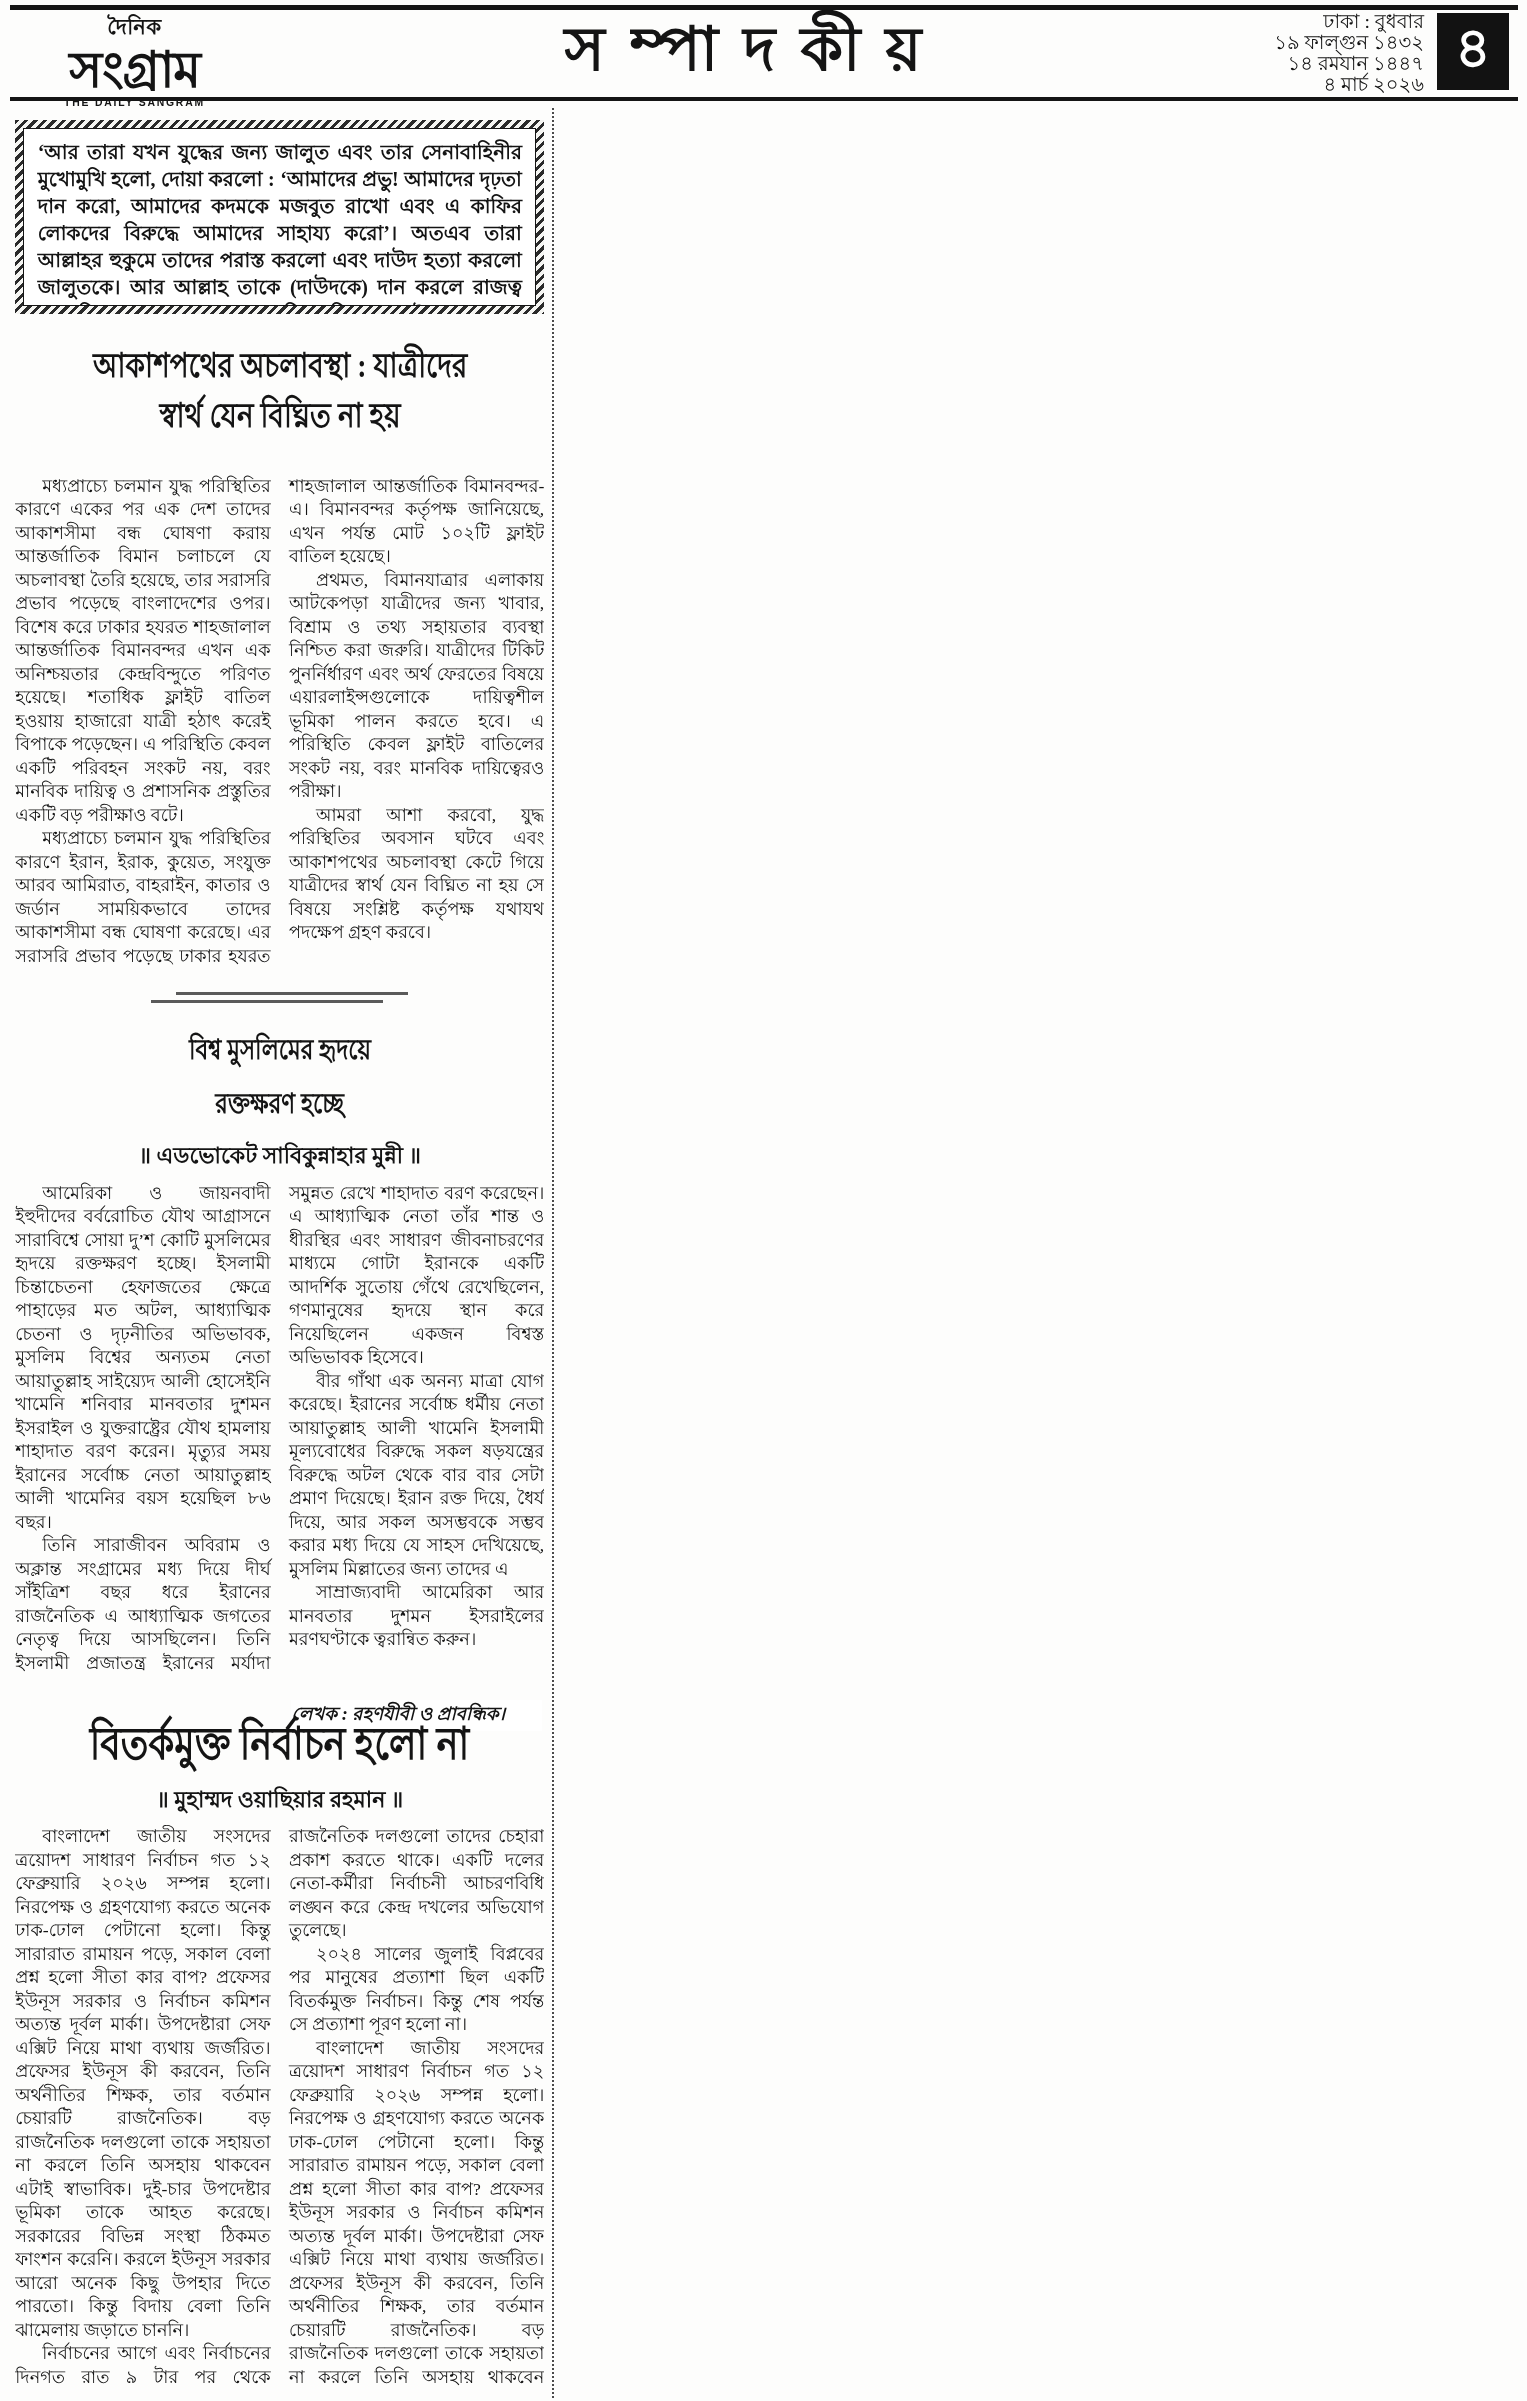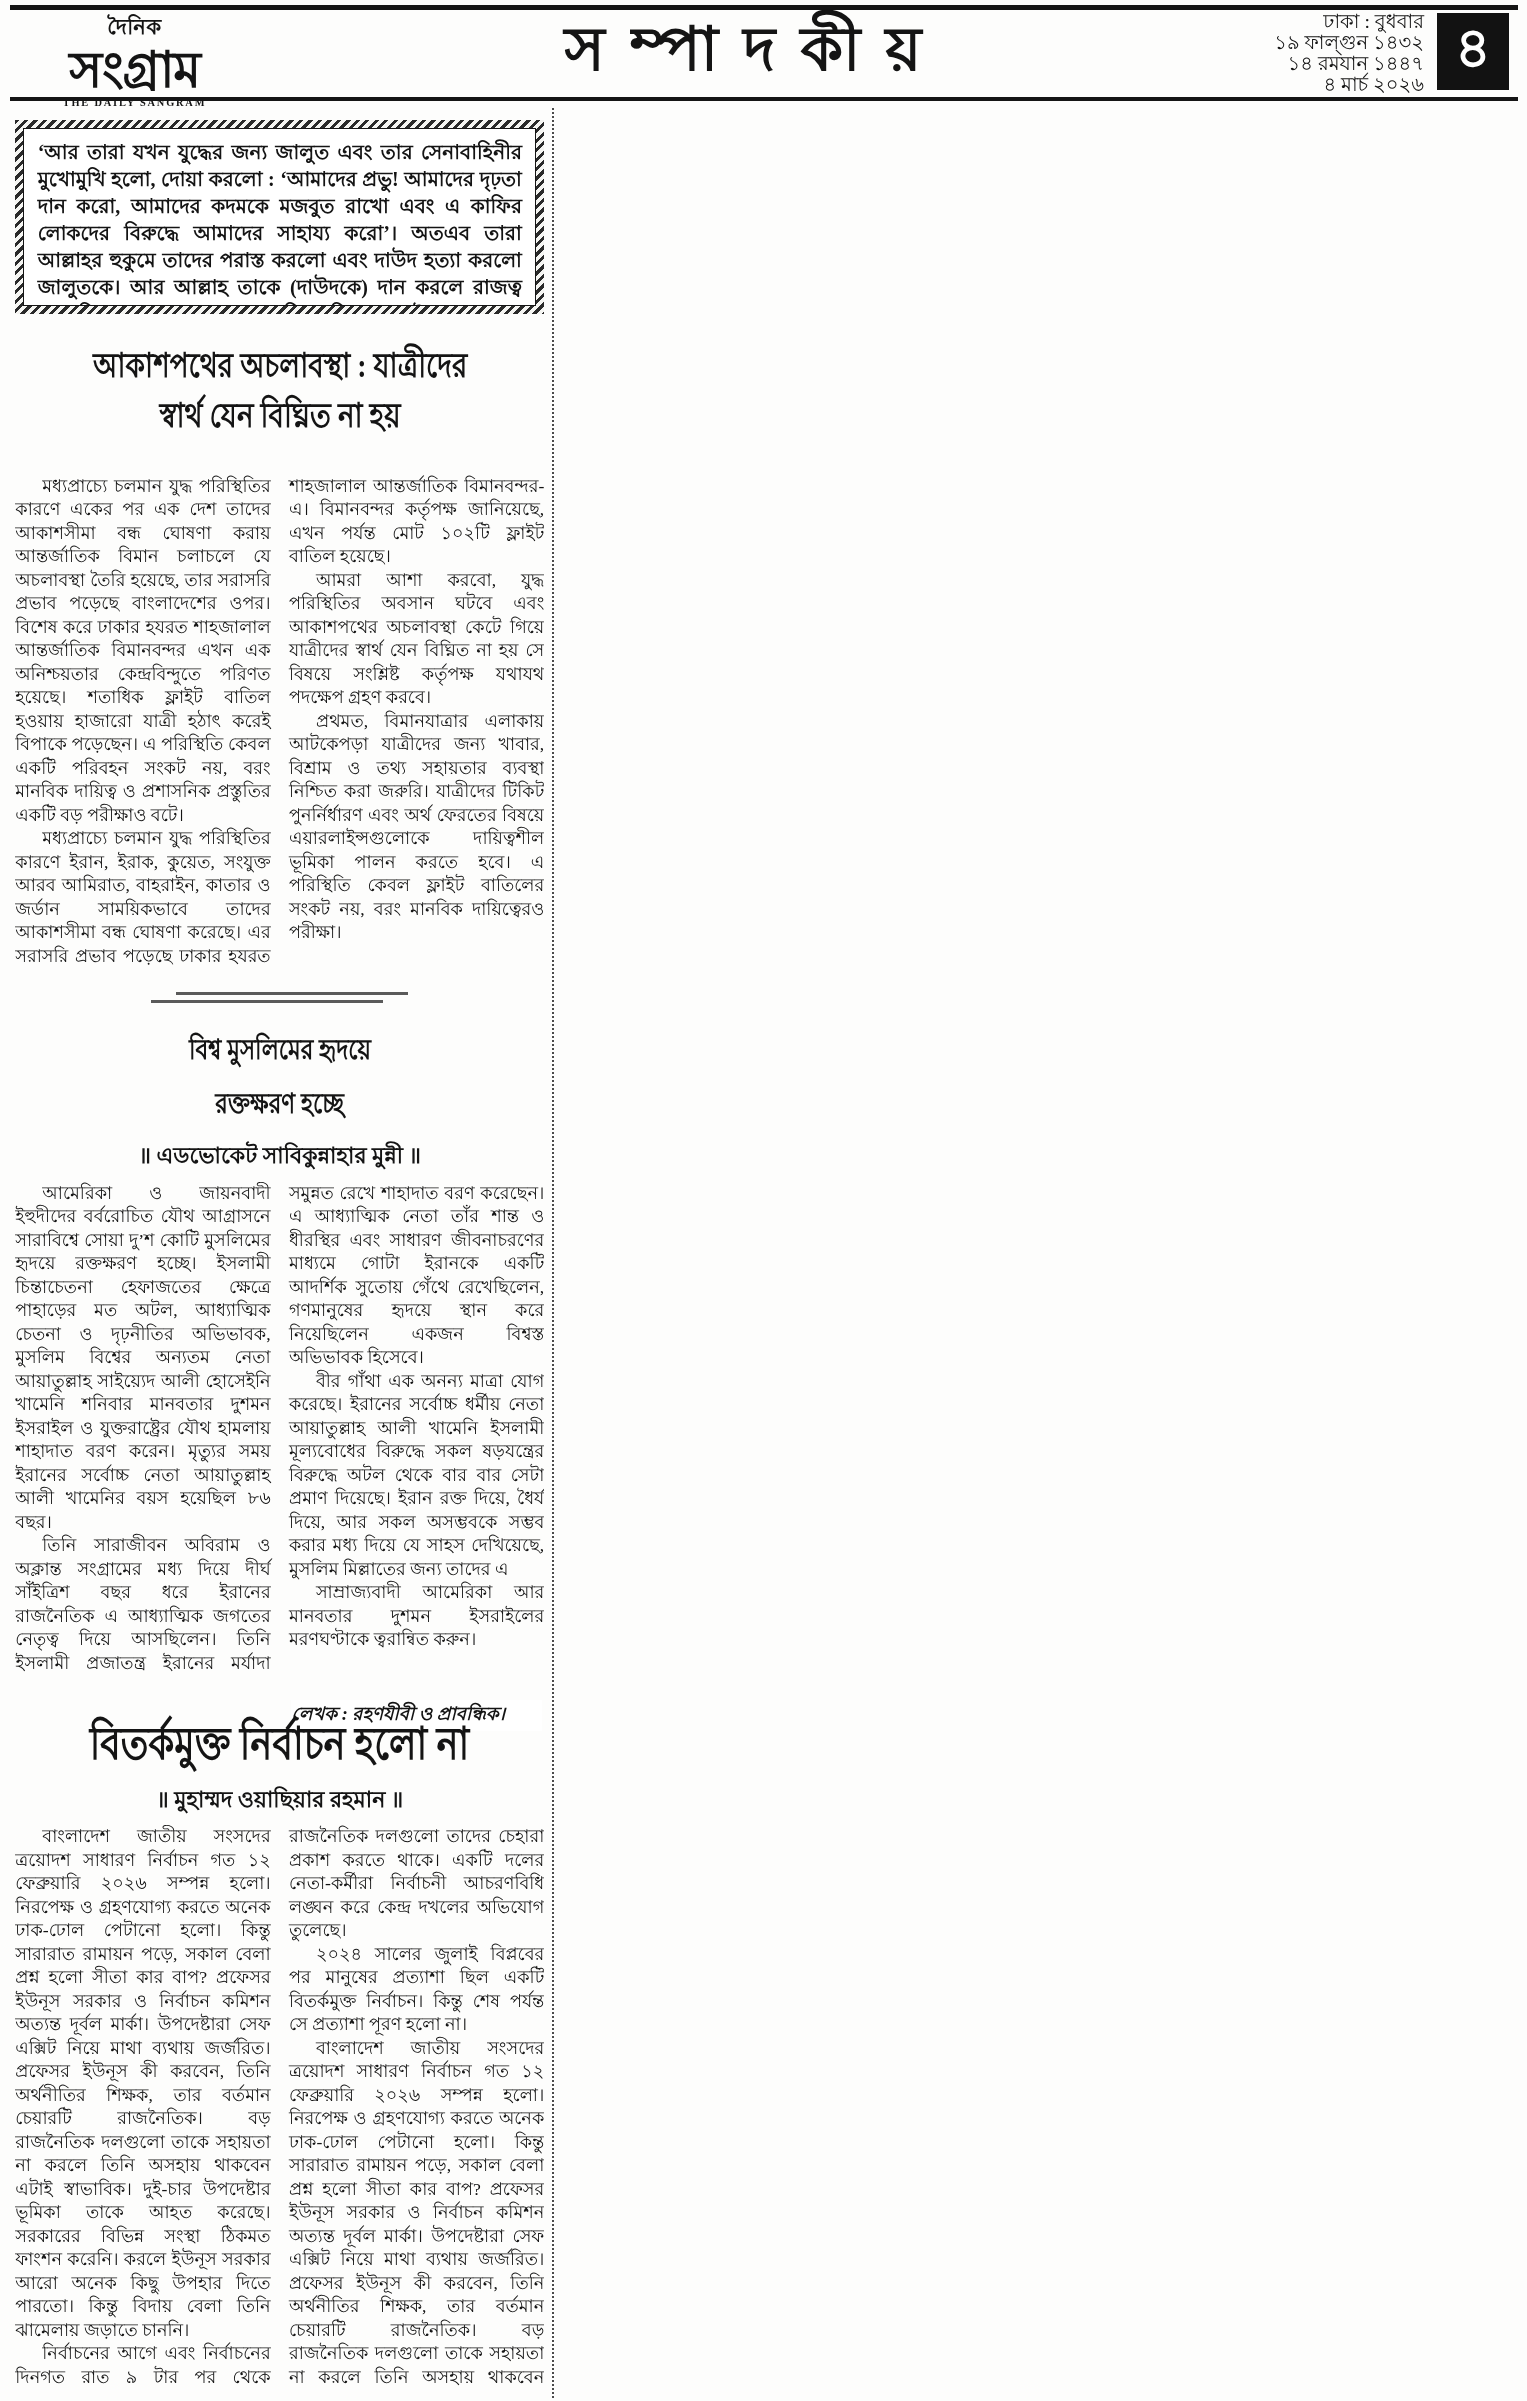--- a/index.html
+++ b/index.html
@@ -9,21 +9,21 @@
     font-family:"Liberation Serif","DejaVu Serif",serif; overflow:hidden;
   }
   .rule { position:absolute; background:#151515; }
   #rule-top { left:9.8px; top:4.9px; width:1508px; height:5.5px; }
   #rule-header-bottom { left:9.8px; top:97px; width:1508px; height:3.7px; }
 
   
   #masthead { position:absolute; left:40px; top:11px; width:189px; text-align:center; }
   #masthead .mh-top { font-size:21px; font-weight:800; letter-spacing:0.6px; }
   #masthead .mh-title { font-size:50px; font-weight:900; line-height:49px; letter-spacing:-1.2px; }
-  #masthead .mh-tag { font-size:10.4px; font-weight:700; letter-spacing:1.8px; font-family:Liberation Serif, serif; margin-top:2.4px; }
+  #masthead .mh-tag { font-size:10.4px; font-weight:700; letter-spacing:1.8px; font-family:Liberation Sans, sans-serif; margin-top:2.4px; }
   #section-title { position:absolute; left:373px; top:16px; width:745px; text-align:center;
     font-size:61px; font-weight:800; letter-spacing:4.9px; line-height:67px; }
   #dateline { position:absolute; left:1210px; top:5px; width:214px; text-align:right;
     font-size:19.6px; font-weight:400; line-height:21px;margin-top:6px; }
   #page-number-box { position:absolute; left:1437px; top:13.4px; width:72px; height:77px;
     background:#121212; color:#ffffff; display:flex; align-items:center; justify-content:center;
     font-size:56px; font-weight:800; }
 
   
   #vert-divider { position:absolute; left:552px; top:108px; height:2290px; width:0;
@@ -100,22 +100,22 @@
   </div>
 
   <div id="edit-title" class="headline">
     <span class="condense"><span>আকাশপথের অচলাবস্থা : যাত্রীদের</span></span>
     <span class="condense"><span>স্বার্থ যেন বিঘ্নিত না হয়</span></span>
   </div>
 
   <div id="edit-body" class="bodytext cols2">
       <p>মধ্যপ্রাচ্যে চলমান যুদ্ধ পরিস্থিতির কারণে একের পর এক দেশ তাদের আকাশসীমা বন্ধ ঘোষণা করায় আন্তর্জাতিক বিমান চলাচলে যে অচলাবস্থা তৈরি হয়েছে, তার সরাসরি প্রভাব পড়েছে বাংলাদেশের ওপর। বিশেষ করে ঢাকার হযরত শাহজালাল আন্তর্জাতিক বিমানবন্দর এখন এক অনিশ্চয়তার কেন্দ্রবিন্দুতে পরিণত হয়েছে। শতাধিক ফ্লাইট বাতিল হওয়ায় হাজারো যাত্রী হঠাৎ করেই বিপাকে পড়েছেন। এ পরিস্থিতি কেবল একটি পরিবহন সংকট নয়, বরং মানবিক দায়িত্ব ও প্রশাসনিক প্রস্তুতির একটি বড় পরীক্ষাও বটে।</p>
       <p>মধ্যপ্রাচ্যে চলমান যুদ্ধ পরিস্থিতির কারণে ইরান, ইরাক, কুয়েত, সংযুক্ত আরব আমিরাত, বাহরাইন, কাতার ও জর্ডান সাময়িকভাবে তাদের আকাশসীমা বন্ধ ঘোষণা করেছে। এর সরাসরি প্রভাব পড়েছে ঢাকার হযরত শাহজালাল আন্তর্জাতিক বিমানবন্দর-এ। বিমানবন্দর কর্তৃপক্ষ জানিয়েছে, এখন পর্যন্ত মোট ১০২টি ফ্লাইট বাতিল হয়েছে।</p>
+      <p>প্রথমত, বিমানযাত্রার এলাকায় আটকেপড়া যাত্রীদের জন্য খাবার, বিশ্রাম ও তথ্য সহায়তার ব্যবস্থা নিশ্চিত করা জরুরি। যাত্রীদের টিকিট পুনর্নির্ধারণ এবং অর্থ ফেরতের বিষয়ে এয়ারলাইন্সগুলোকে দায়িত্বশীল ভূমিকা পালন করতে হবে। এ পরিস্থিতি কেবল ফ্লাইট বাতিলের সংকট নয়, বরং মানবিক দায়িত্বেরও পরীক্ষা।</p>
       <p>আমরা আশা করবো, যুদ্ধ পরিস্থিতির অবসান ঘটবে এবং আকাশপথের অচলাবস্থা কেটে গিয়ে যাত্রীদের স্বার্থ যেন বিঘ্নিত না হয় সে বিষয়ে সংশ্লিষ্ট কর্তৃপক্ষ যথাযথ পদক্ষেপ গ্রহণ করবে।</p>
-      <p>প্রথমত, বিমানযাত্রার এলাকায় আটকেপড়া যাত্রীদের জন্য খাবার, বিশ্রাম ও তথ্য সহায়তার ব্যবস্থা নিশ্চিত করা জরুরি। যাত্রীদের টিকিট পুনর্নির্ধারণ এবং অর্থ ফেরতের বিষয়ে এয়ারলাইন্সগুলোকে দায়িত্বশীল ভূমিকা পালন করতে হবে। এ পরিস্থিতি কেবল ফ্লাইট বাতিলের সংকট নয়, বরং মানবিক দায়িত্বেরও পরীক্ষা।</p>
     </div>
 
   <div id="ornament">
     <div class="l1"></div>
       <div class="l2"></div>
   </div>
 
   <div id="muslim-title" class="headline">
     <span class="condense"><span>বিশ্ব মুসলিমের হৃদয়ে</span></span>
     <span class="condense"><span>রক্তক্ষরণ হচ্ছে</span></span>

